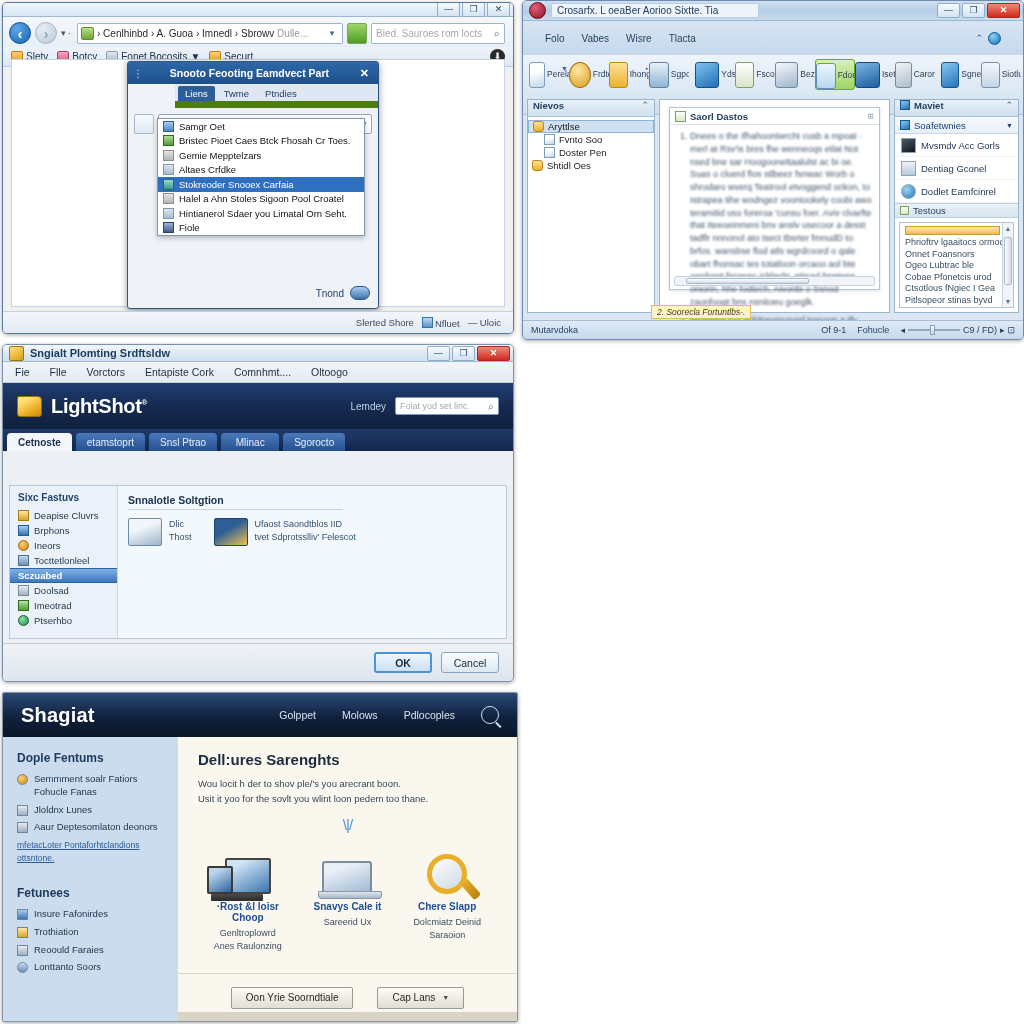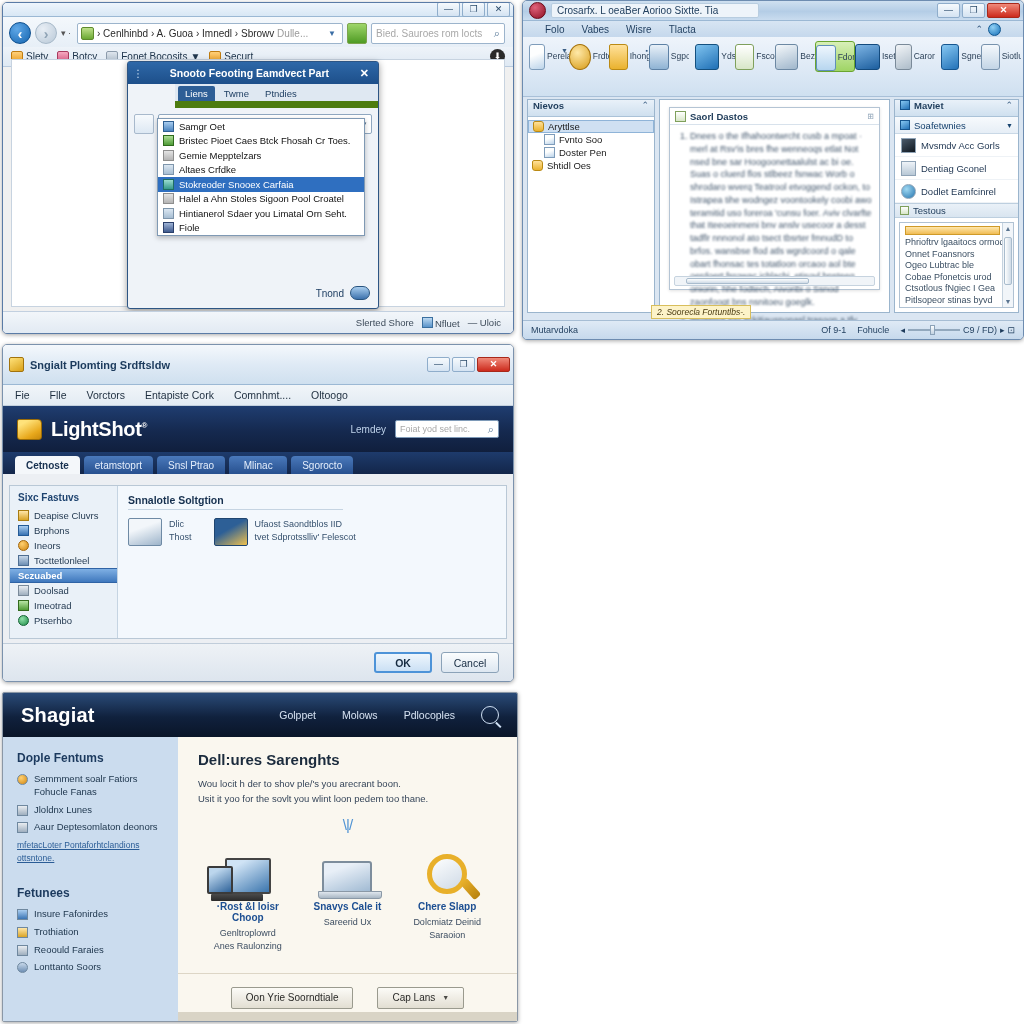--- a/index.html
+++ b/index.html
@@ -121,21 +121,21 @@
   .foot-ico { width:20px; height:14px; border-radius:7px; background:linear-gradient(180deg,#a8cdee,#3d72ad); border:1px solid #27537f; }
 
   
   #w2 { left:522px; top:0px; width:502px; height:340px; background:#dbe6f2; border-color:#6d8cb0; }
   #w2 .titlebar {
     height:20px;
     background:linear-gradient(180deg,#cfe0f0 0%,#b4cde6 55%,#c9dcef 100%);
   }
   .app-orb { width:17px; height:17px; border-radius:50%; background:radial-gradient(circle at 34% 30%,#e0627a,#8e1024); border:1px solid #6a0b18; margin-right:5px; flex:none; }
   .w2-titletext { font-size:10px; font-weight:normal; color:#22405f; background:#eef4fa; border:1px solid #b8cde0; border-radius:2px; padding:1px 40px 1px 5px; }
-  .menu-row { height:16px; display:flex; align-items:center; gap:17px; padding:0 22px; background:linear-gradient(180deg,#d7e5f3,#c5d8ec); font-size:10px; color:#1e3d5e; }
+  .menu-row { height:34px; display:flex; align-items:center; gap:17px; padding:0 22px; background:linear-gradient(180deg,#d7e5f3,#c5d8ec); font-size:10px; color:#1e3d5e; }
   .menu-row .right { margin-left:auto; display:flex; gap:5px; align-items:center; }
   .help-orb { width:13px; height:13px; border-radius:50%; background:radial-gradient(circle at 35% 30%,#8fd0f5,#1670b8); border:1px solid #0f5690; }
   .ribbon {
     height:60px; display:flex; align-items:flex-start; gap:0;
     background:linear-gradient(180deg,#eef4fb 0%,#dce8f5 60%,#cfe0f0 100%);
     border-bottom:1px solid #a9c0d8; padding:4px 6px 0;
   }
   .rb-item { width:40px; display:flex; flex-direction:row; align-items:center; gap:2px; position:relative; }
   .rb-item.hl { background:linear-gradient(180deg,#d8f0b8,#9fd465); border:1px solid #6aa52f; border-radius:3px; }
   .rb-ico { width:26px; height:26px; border-radius:3px; margin-top:3px; }
@@ -193,39 +193,39 @@
   .vscroll .vthumb { position:absolute; top:14px; left:1px; width:8px; height:48px; background:linear-gradient(90deg,#fdfefe,#cfdbe7); border:1px solid #a9bccd; border-radius:2px; }
   .zoomslide { display:flex; align-items:center; gap:3px; }
   .zs-track { width:52px; height:2px; background:#92a8bd; position:relative; }
   .zs-knob { position:absolute; left:22px; top:-4px; width:5px; height:10px; background:linear-gradient(180deg,#fbfdfe,#c2d2e1); border:1px solid #8ba2b8; }
   .statusbar2 { position:absolute; left:0; right:0; bottom:0; height:19px; background:linear-gradient(180deg,#dfeaf5,#c6d9ec); border-top:1px solid #a6bdd4; display:flex; align-items:center; gap:11px; padding:0 8px; font-size:9px; color:#1e3c5c; }
   .statusbar2 .grow { flex:1; }
   .tag-note { position:absolute; left:128px; bottom:20px; background:#fdf3c8; border:1px solid #d8be5c; font-size:8.5px; font-style:italic; color:#4a3a10; padding:1px 5px; }
 
   
   #w3 { left:2px; top:344px; width:512px; height:338px; background:#eceff3; border-color:#7b92ad; }
-  #w3 .titlebar { height:40px; background:linear-gradient(180deg,#f4f8fc 0%,#dfeaf5 50%,#cfe0ef 100%); }
+  #w3 .titlebar { height:17px; background:linear-gradient(180deg,#f4f8fc 0%,#dfeaf5 50%,#cfe0ef 100%); }
   .ls-ico { width:15px; height:15px; background:linear-gradient(150deg,#ffe27a,#d9a017); border:1px solid #a2730c; border-radius:2px; margin-right:6px; flex:none; }
   .menubar3 { height:21px; display:flex; align-items:center; gap:20px; padding:0 12px; background:linear-gradient(180deg,#f1f5f9,#e3ebf3); border-bottom:1px solid #c3d0dd; font-size:10.5px; color:#1d2d3e; }
   .ls-header {
     height:46px; background:linear-gradient(180deg,#1f3d70 0%,#15294f 55%,#101f3d 100%);
     display:flex; align-items:center; padding:0 14px; gap:9px;
   }
   .ls-logo-ico {
     width:25px; height:21px; flex:none;
     background:linear-gradient(150deg,#ffe27a 20%,#e8a81c 70%,#c98a0c 100%);
     border:1px solid #9b6c08; border-radius:2px 4px 3px 3px;
   }
   .ls-word { color:#fff; font-size:20px; font-weight:bold; letter-spacing:-.3px; }
   .ls-word sup { font-size:8px; vertical-align:super; }
   .ls-hright { margin-left:auto; display:flex; align-items:center; gap:9px; }
   .ls-lang { color:#bed2ea; font-size:10px; }
   .ls-search { width:104px; height:18px; background:#fff; border:1px solid #7e9ab8; border-radius:2px; display:flex; align-items:center; padding:0 4px; }
   .ls-search .ph { flex:1; font-size:9px; color:#a8a8a8; white-space:nowrap; overflow:hidden; }
-  .ls-tabs { height:22px; background:linear-gradient(180deg,#1e3b6c,#13264a); display:flex; align-items:flex-end; gap:4px; padding:0 12px; }
+  .ls-tabs { height:22px; background:linear-gradient(180deg,#1e3b6c,#13264a); display:flex; align-items:flex-end; gap:4px; padding:0 4px; }
   .ls-tab {
     height:18px; min-width:58px; padding:0 11px; border-radius:4px 4px 0 0;
     background:linear-gradient(180deg,#4a79bb,#27508f); color:#e4eefc;
     font-size:10px; display:flex; align-items:center; justify-content:center; white-space:nowrap;
   }
   .ls-tab.on { background:#f4f7fa; color:#17304f; font-weight:bold; }
   .ls-body { position:absolute; left:6px; top:140px; right:6px; bottom:42px; display:flex; background:#fff; border:1px solid #b9c8d6; }
   .ls-side { width:108px; background:#eaf1f8; border-right:1px solid #c5d4e2; padding:6px 0 0; }
   .ls-side-hd { font-size:10px; font-weight:bold; color:#1f4470; padding:0 8px 5px; }
   .ls-side-it { height:15px; display:flex; align-items:center; gap:5px; padding:0 8px; font-size:9.5px; color:#253b52; white-space:nowrap; overflow:hidden; }

